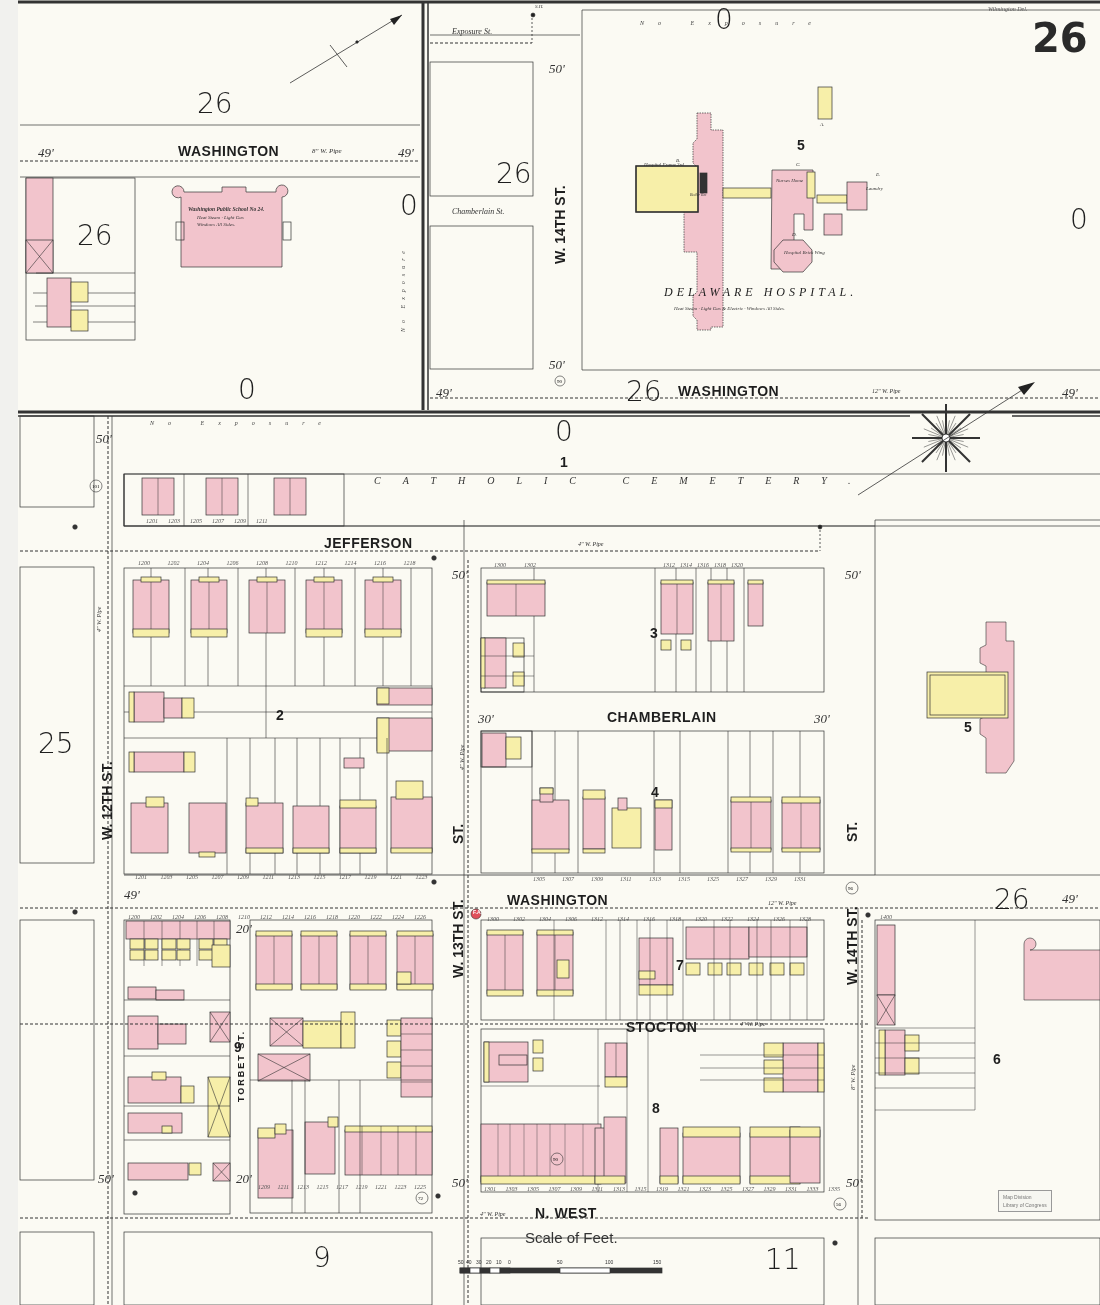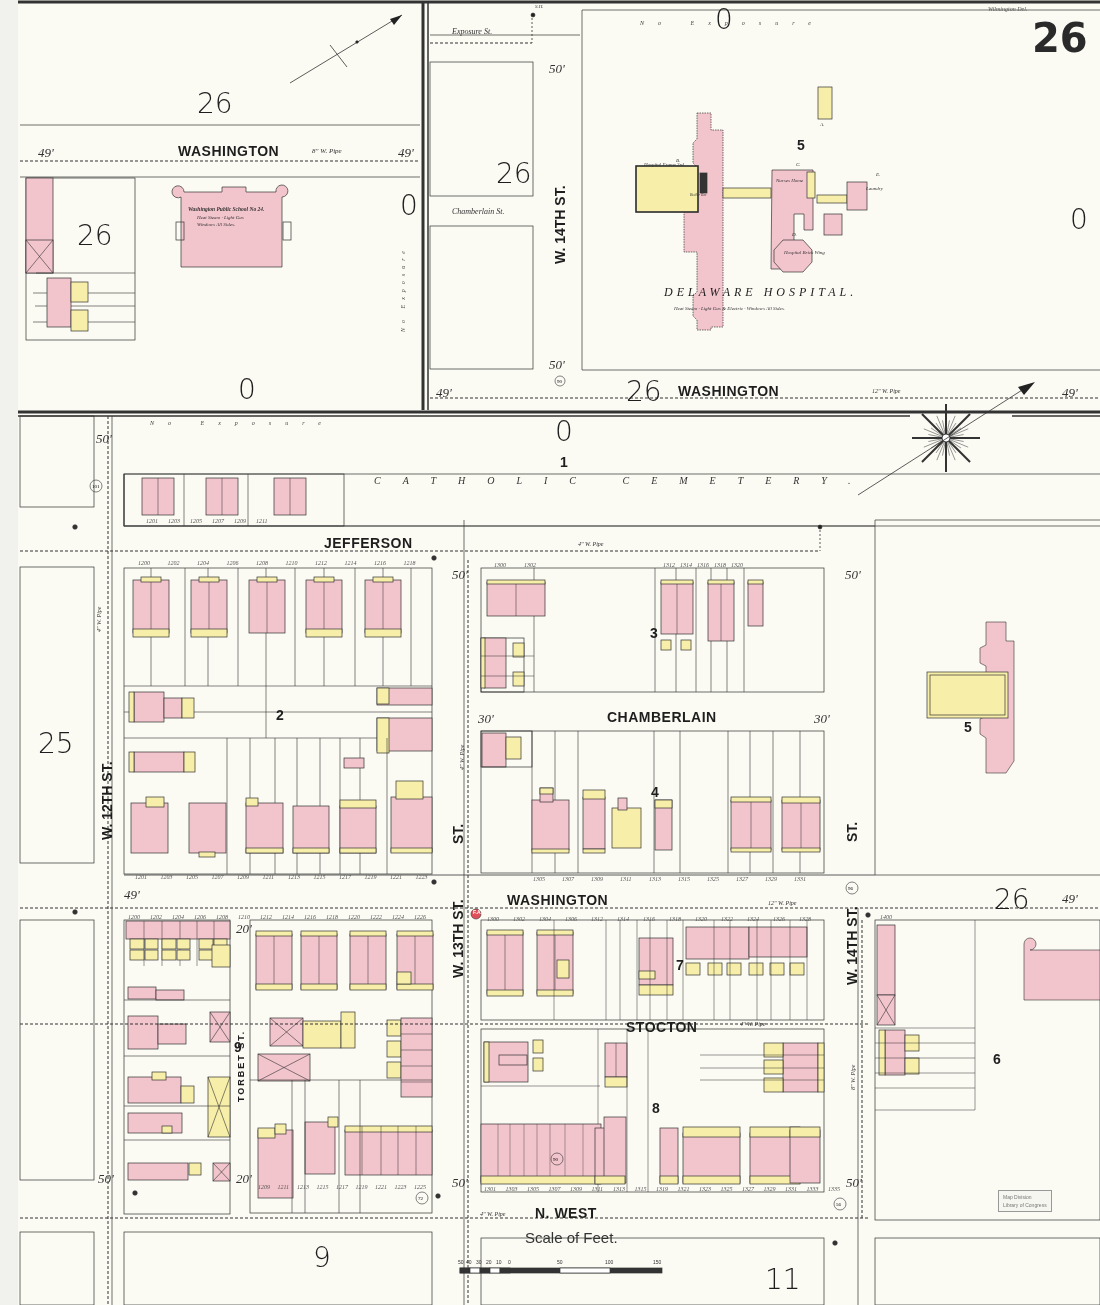--- a/index.html
+++ b/index.html
@@ -563,21 +563,21 @@
   <div class="lbl street-v" style="left:451px;top:978px;">W. 13TH ST.</div>
   <div class="lbl italic-sm" style="left:459px;top:770px;font-size:6px;transform-origin:left top;transform:rotate(-90deg);">4" W. Pipe</div>
   <div class="lbl street-v" style="left:845px;top:842px;">ST.</div>
   <div class="lbl street-v" style="left:845px;top:985px;">W. 14TH ST.</div>
   <div class="lbl italic-sm" style="left:850px;top:1090px;font-size:6px;transform-origin:left top;transform:rotate(-90deg);">8" W. Pipe</div>
   <div class="lbl street-v" style="left:237px;top:1102px;font-size:9px;letter-spacing:2px;">TORBET ST.</div>
 
   <div class="lbl sheetnum" style="left:38px;top:730px;">25</div>
   <div class="lbl sheetnum" style="left:994px;top:886px;">26</div>
   <div class="lbl sheetnum" style="left:313px;top:1244px;">9</div>
-  <div class="lbl sheetnum" style="left:765px;top:1246px;margin-top:20px;">11</div>
+  <div class="lbl sheetnum" style="left:765px;top:1246px;">11</div>
 
   <div class="lbl blocknum" style="left:276px;top:708px;">2</div>
   <div class="lbl blocknum" style="left:650px;top:626px;">3</div>
   <div class="lbl blocknum" style="left:651px;top:785px;">4</div>
   <div class="lbl blocknum" style="left:964px;top:720px;">5</div>
   <div class="lbl blocknum" style="left:993px;top:1052px;">6</div>
   <div class="lbl blocknum" style="left:676px;top:958px;">7</div>
   <div class="lbl blocknum" style="left:652px;top:1101px;">8</div>
   <div class="lbl blocknum" style="left:234px;top:1040px;">9</div>
 

